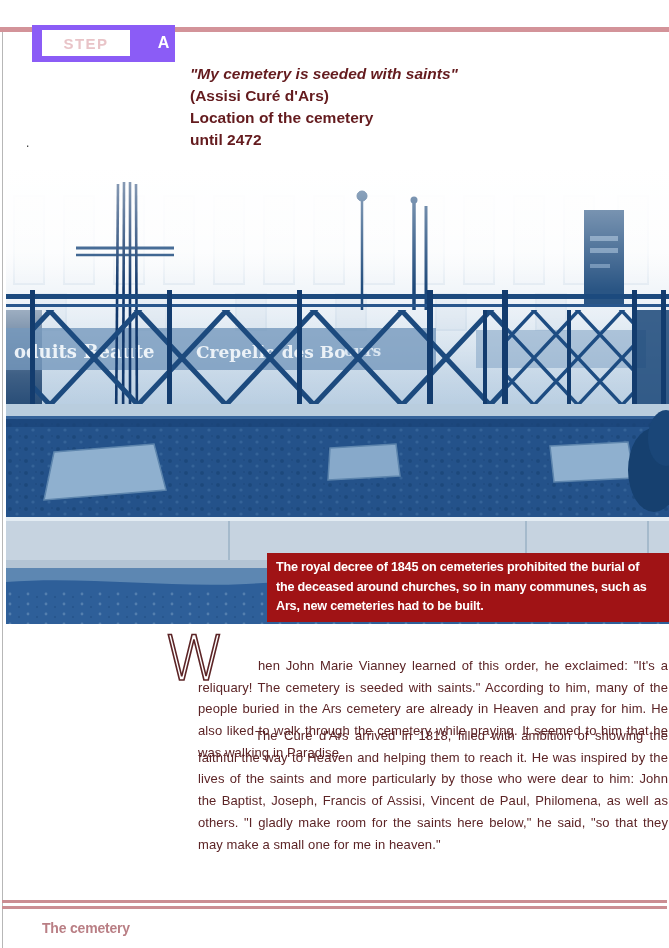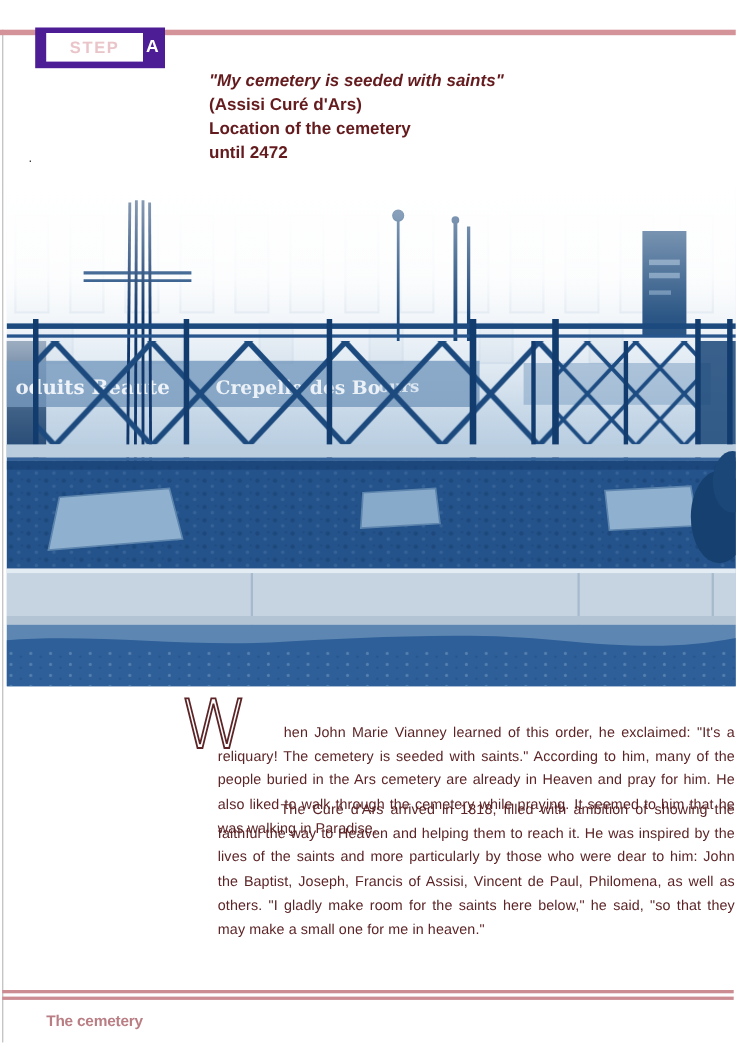--- a/index.html
+++ b/index.html
@@ -3,21 +3,21 @@
 <meta charset="utf-8">
 <style>
   * { margin:0; padding:0; box-sizing:border-box; }
   html,body { background:#fff; }
   .page {
     position:relative; width:669px; height:948px; background:#ffffff;
     font-family:"Liberation Sans", sans-serif; overflow:hidden;
   }
   .left-border { position:absolute; left:2px; top:27px; width:1px; height:921px; background:#909090; opacity:.65; }
   .top-bar { position:absolute; left:0; top:27px; width:669px; height:5px; background:#d39399; }
-  .step-badge { position:absolute; left:32px; top:25px; width:118px; height:37px; background:#4c1d95; }
+  .step-badge { position:absolute; left:32px; top:25px; width:143px; height:37px; background:#8b5cf6; }
   .step-inner {
     position:absolute; left:10px; top:5px; width:88px; height:26px; background:#ffffff;
     display:flex; align-items:center; justify-content:center;
   }
   .step-label { color:#e9c4c8; font-weight:bold; font-size:15px; letter-spacing:1.5px; }
   .step-letter {
     position:absolute; right:3px; top:5px; width:17px; height:26px; color:#ffffff;
     font-weight:bold; font-size:16px; display:flex; align-items:center; justify-content:center;
   }
   .title-block { position:absolute; left:190px; top:63px; color:#641b1e; font-size:15.5px; font-weight:bold; line-height:22px; }
@@ -209,20 +209,23 @@
 
     <g>
       <rect x="0" y="398" width="663" height="56" fill="#5d87b2"></rect>
       <path d="M0,412 C80,406 160,418 240,414 S420,404 500,412 S620,418 663,410 L663,454 L0,454 Z" fill="#2e5f99"></path>
       <rect x="0" y="420" width="663" height="34" fill="url(#speck)" opacity="0.85"></rect>
     </g>
 
     <rect x="0" y="0" width="663" height="120" fill="url(#fog2)"></rect>
   </svg>
 
+  <div class="caption-box">
+    <span>The royal decree of 1845 on cemeteries prohibited the burial of the deceased around churches, so in many communes, such as Ars, new cemeteries had to be built.</span>
+  </div>
 
   <span class="dropcap">W</span>
 
   <p class="body-para para1">
     <span>hen John Marie Vianney learned of this order, he exclaimed: "It's a reliquary! The cemetery is seeded with saints." According to him, many of the people buried in the Ars cemetery are already in Heaven and pray for him. He also liked to walk through the cemetery while praying. It seemed to him that he was walking in Paradise.</span>
   </p>
 
   <p class="body-para para2">
     <span>The Curé d'Ars arrived in 1818, filled with ambition of showing the faithful the way to Heaven and helping them to reach it. He was inspired by the lives of the saints and more particularly by those who were dear to him: John the Baptist, Joseph, Francis of Assisi, Vincent de Paul, Philomena, as well as others. "I gladly make room for the saints here below," he said, "so that they may make a small one for me in heaven."</span>
   </p>

